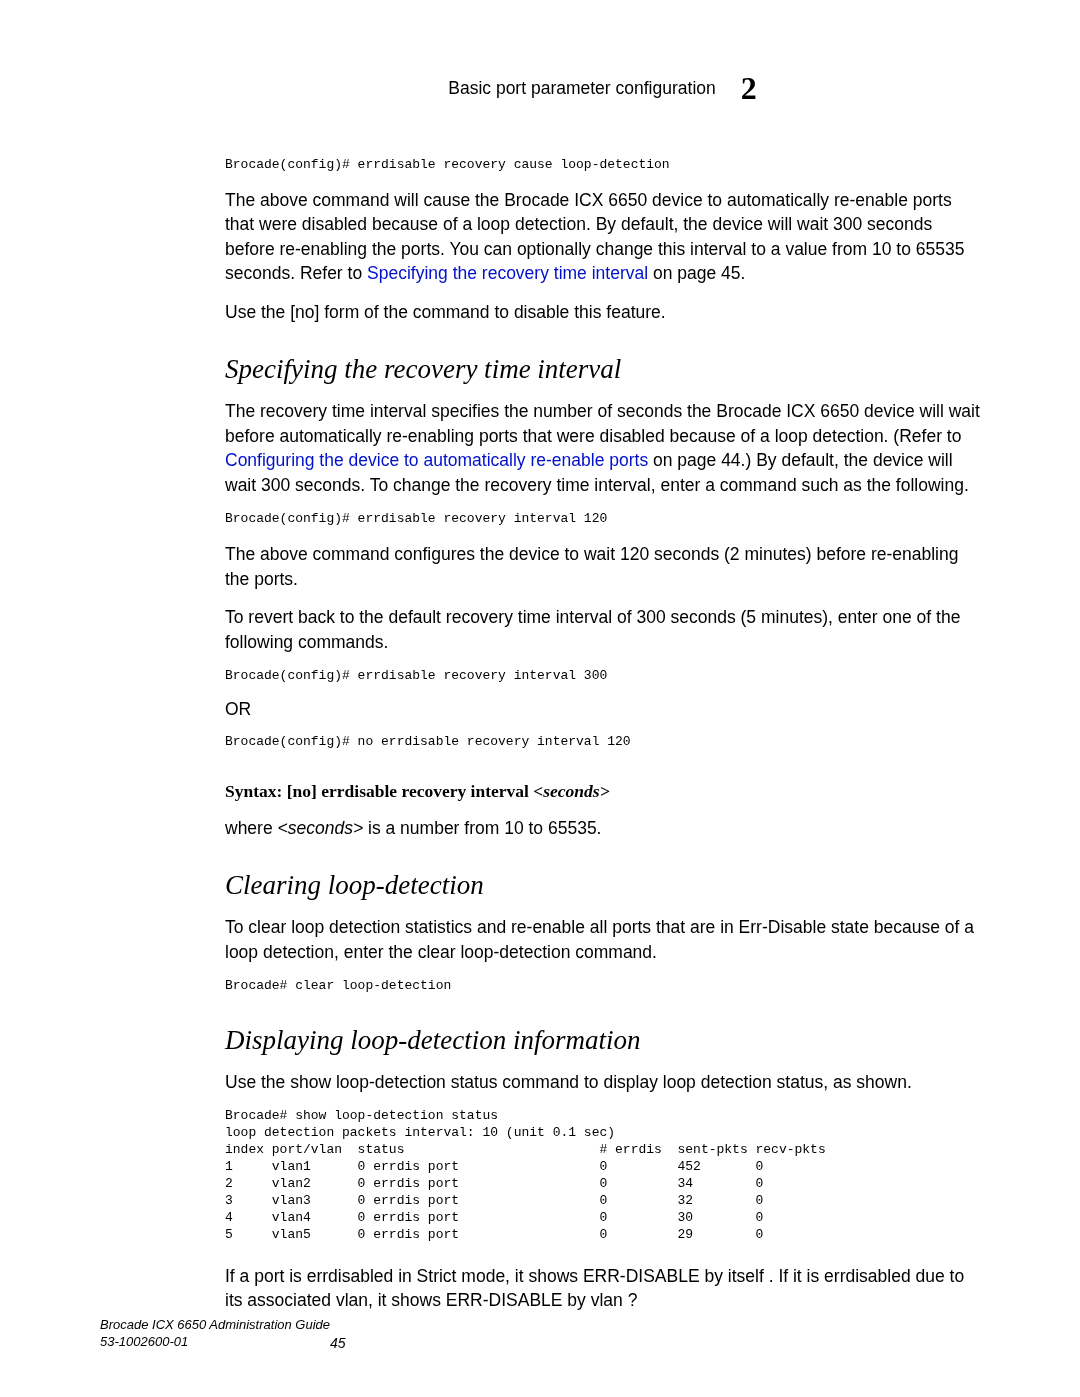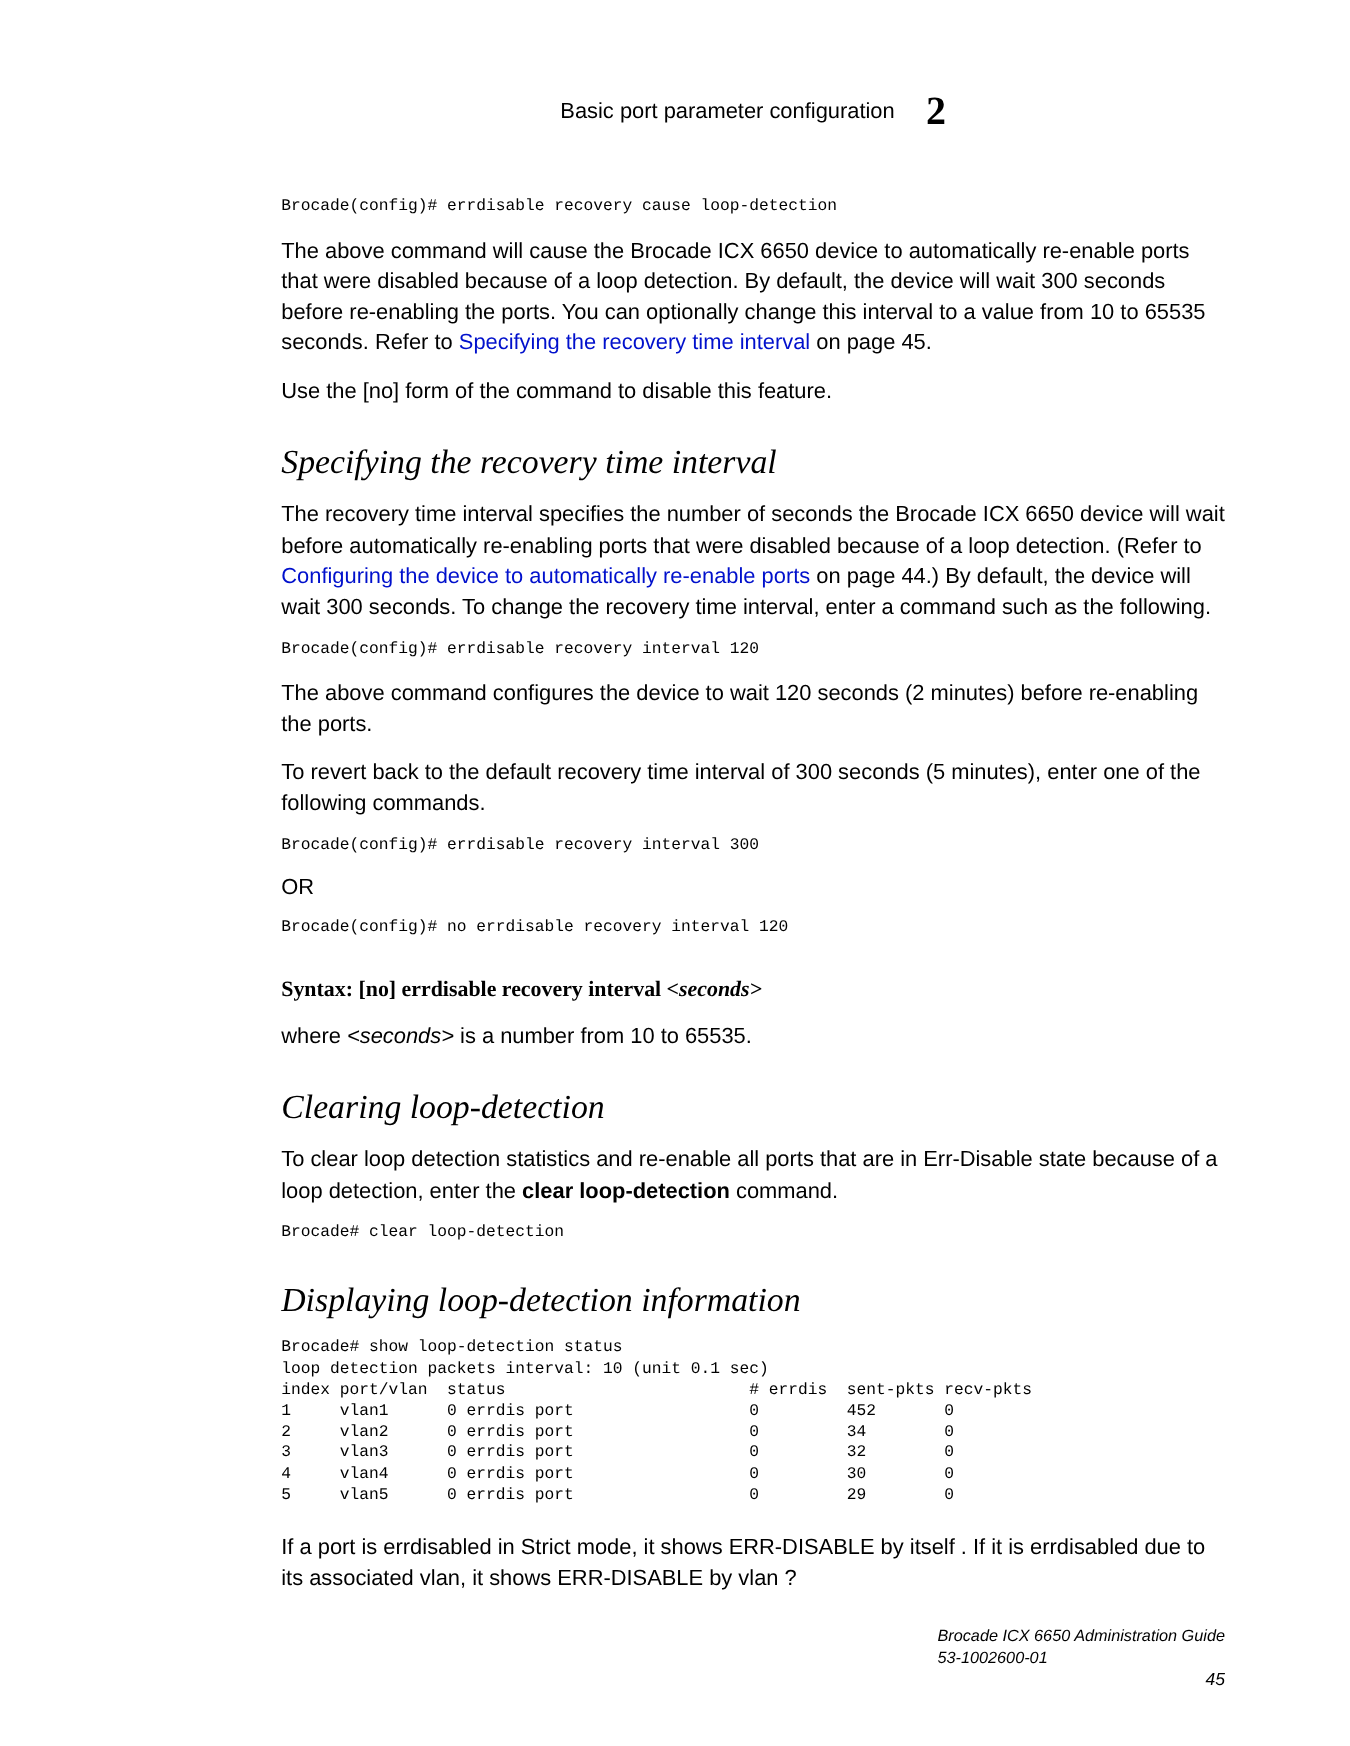--- a/index.html
+++ b/index.html
@@ -57,35 +57,34 @@
     }
     h2.section-heading {
       font-family: "Times New Roman", Times, serif;
       font-style: italic;
       font-weight: normal;
       font-size: 27px;
       margin: 30px 0 14px 0;
       color: #000;
     }
     .bold-inline {
-      font-weight: bold;
+      font-weight: normal;
     }
     .italic-inline {
       font-style: italic;
     }
     .footer {
       position: absolute;
       bottom: 46px;
       left: 100px;
       right: 100px;
       display: flex;
       font-style: italic;
       font-size: 13px;
       align-items: flex-end;
-      flex-direction: column;
     }
     .footer-left {
       line-height: 1.35;
     }
     .footer-right {
       font-size: 14px;
     }
   </style>
 </head>
 <body>
@@ -135,20 +134,23 @@
   <h2 class="section-heading">Clearing loop-detection</h2>
 
   <p class="body-text">
     <span>To clear loop detection statistics and re-enable all ports that are in Err-Disable state because of a loop detection, enter the </span><span class="bold-inline">clear loop-detection</span><span> command.</span>
   </p>
 
   <div class="code-block">Brocade# clear loop-detection</div>
 
   <h2 class="section-heading">Displaying loop-detection information</h2>
 
+  <p class="body-text">
+    <span>Use the </span><span class="bold-inline">show loop-detection status</span><span> command to display loop detection status, as shown.</span>
+  </p>
 
   <div class="code-block">Brocade# show loop-detection status
 loop detection packets interval: 10 (unit 0.1 sec)
 index port/vlan  status                         # errdis  sent-pkts recv-pkts
 1     vlan1      0 errdis port                  0         452       0
 2     vlan2      0 errdis port                  0         34        0
 3     vlan3      0 errdis port                  0         32        0
 4     vlan4      0 errdis port                  0         30        0
 5     vlan5      0 errdis port                  0         29        0</div>
 

